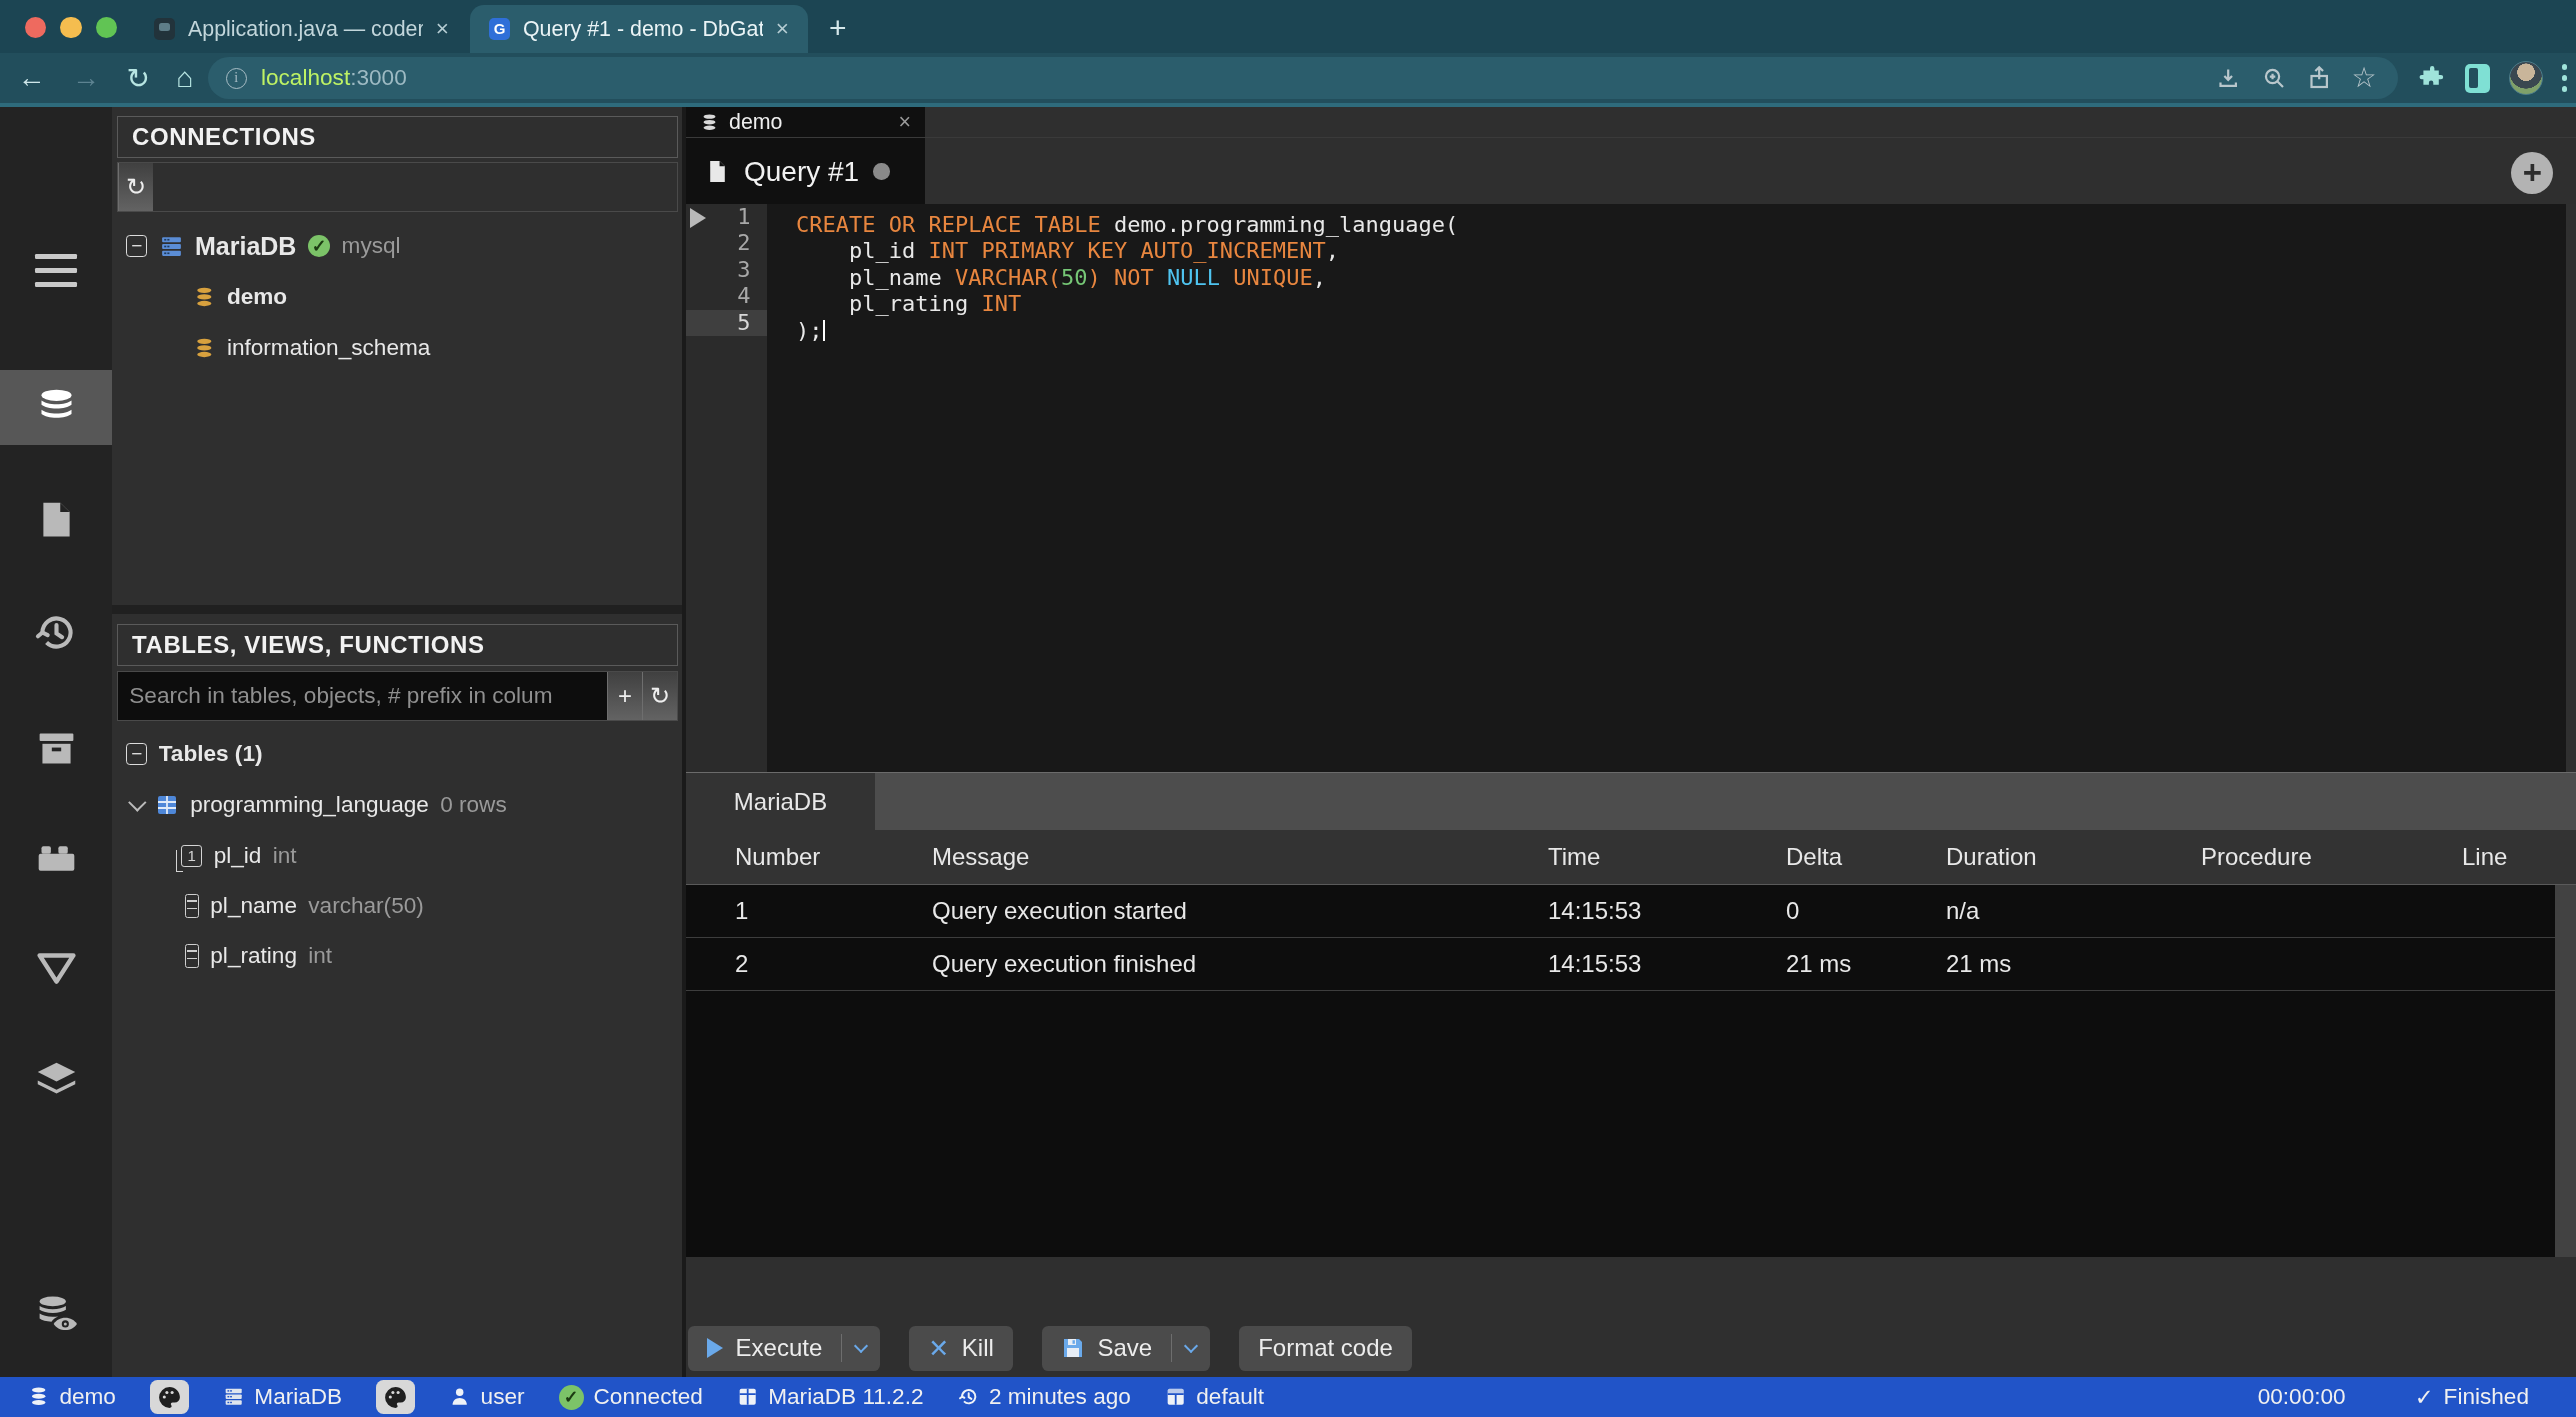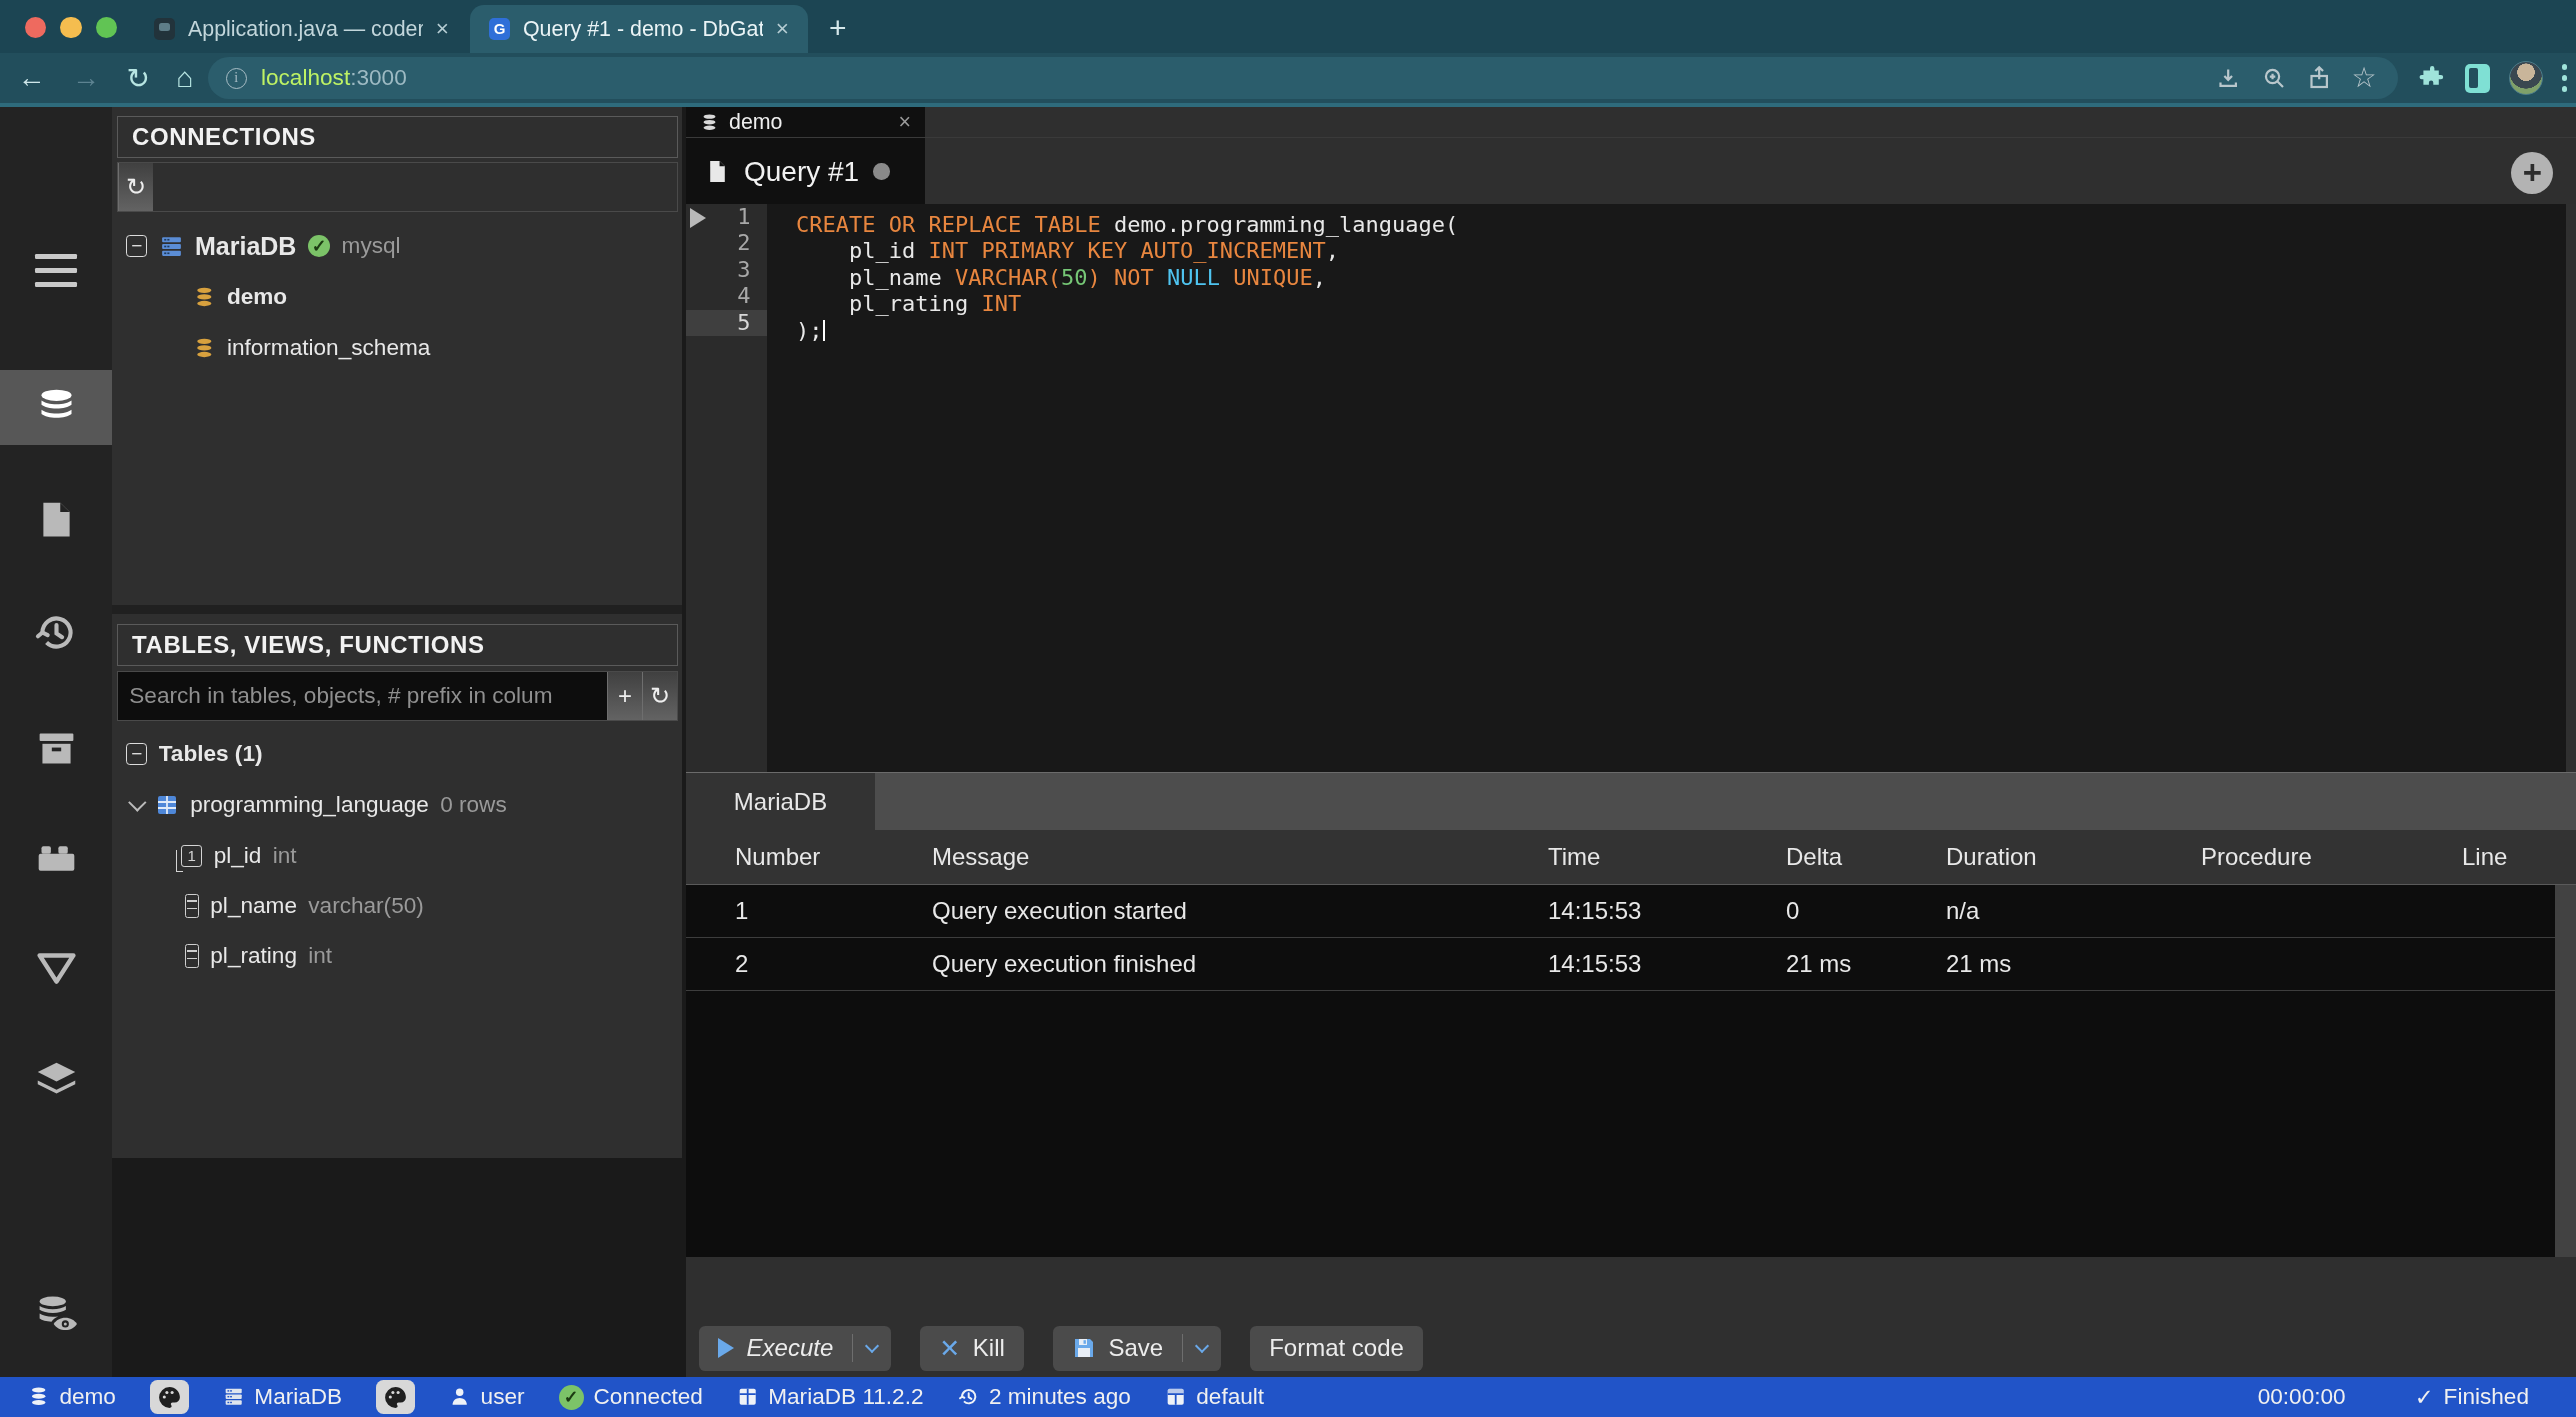--- a/index.html
+++ b/index.html
@@ -62,21 +62,21 @@
 
   
   #rail{position:absolute;left:0;top:107px;width:112px;height:1270px;background:var(--rail-bg);color:#b9b9b9;}
   .rail-item{position:absolute;left:0;width:112px;height:75px;display:flex;align-items:center;justify-content:center;}
   .rail-item.active{background:var(--rail-active);color:#ffffff;}
   .rail-item svg{width:45px;height:45px;}
   .hamburger{display:flex;flex-direction:column;gap:8.2px;}
   .hamburger i{width:42px;height:5.7px;background:#c9c9c9;border-radius:1.3px;}
 
   
-  #leftpanel{position:absolute;left:112px;top:107px;width:570px;height:1051px;background:var(--panel-bg);}
+  #leftpanel{position:absolute;left:112px;top:107px;width:570px;height:1270px;background:var(--panel-bg);}
   .panel-header{position:absolute;left:5px;width:561px;height:42px;border:1.3px solid var(--panel-border);
     display:flex;align-items:center;padding-left:14px;color:#f2f2f2;font-weight:bold;font-size:24px;letter-spacing:0.6px;}
   .search-row{position:absolute;left:5px;width:561px;height:50px;border:1.3px solid #4a4a4a;display:flex;}
   .search-row input{flex:1;background:var(--input-bg);border:none;outline:none;color:#cfcfcf;
     font-size:22.6px;padding-left:11.3px;font-family:"Liberation Sans",sans-serif;}
   .search-row input::placeholder{color:#8f8f8f;}
   .sq-btn{width:35px;flex:none;border-left:1.3px solid #6e6e6e;background:linear-gradient(#404040,#636363);
     color:#eee;display:flex;align-items:center;justify-content:center;font-size:24px;}
   .tree-row{position:absolute;left:0;width:570px;height:50px;display:flex;align-items:center;gap:11.3px;color:var(--txt);font-size:22.6px;}
   .tree-row .dim{color:var(--txt-dim);}
@@ -130,21 +130,21 @@
   .msg-head>div{padding-left:29px;}
   .msg-body{position:absolute;left:0;top:113px;width:1890px;height:372px;background:var(--msg-row);}
   .msg-row{height:53px;background:var(--msg-row);color:#e8e8e8;font-size:24px;align-items:center;border-bottom:1.3px solid var(--msg-sep);}
   .msg-row>div{padding-left:29px;white-space:nowrap;}
   .msg-scroll{position:absolute;right:0;top:0;width:21.4px;height:372px;background:#424242;}
 
   
   #qtoolbar{position:absolute;left:0;top:1211px;width:1890px;height:60px;background:var(--strip-bg);display:flex;align-items:center;}
   .tbtn{height:45px;background:var(--btn-bg);border-radius:6.3px;display:flex;align-items:center;
     color:#ececec;font-size:24px;margin-left:29px;}
-  .tbtn:first-child{margin-left:13px;font-style:italic;}
+  .tbtn:first-child{margin-left:2px;}
   .tbtn .seg{display:flex;align-items:center;gap:12.6px;padding:0 19px;}
   .tbtn .drop{border-left:1.3px solid #6e6e6e;padding:0 14px;height:28px;display:flex;align-items:center;}
   .blue-play{width:0;height:0;border-left:16.4px solid var(--btn-blue);border-top:10px solid transparent;border-bottom:10px solid transparent;}
   .blue-chev{width:10px;height:10px;border-right:2.5px solid var(--btn-blue);border-bottom:2.5px solid var(--btn-blue);transform:rotate(45deg);margin-top:-3.8px;}
   .blue-x{color:var(--btn-blue);font-size:25px;line-height:25px;}
   .floppy{width:24px;height:24px;}
 
   
   #statusbar{position:absolute;left:0;top:1377px;width:2576px;height:40px;background:var(--status-blue);
     display:flex;align-items:center;color:#f0f0f0;font-size:22.6px;padding:0 28px;gap:34px;}

